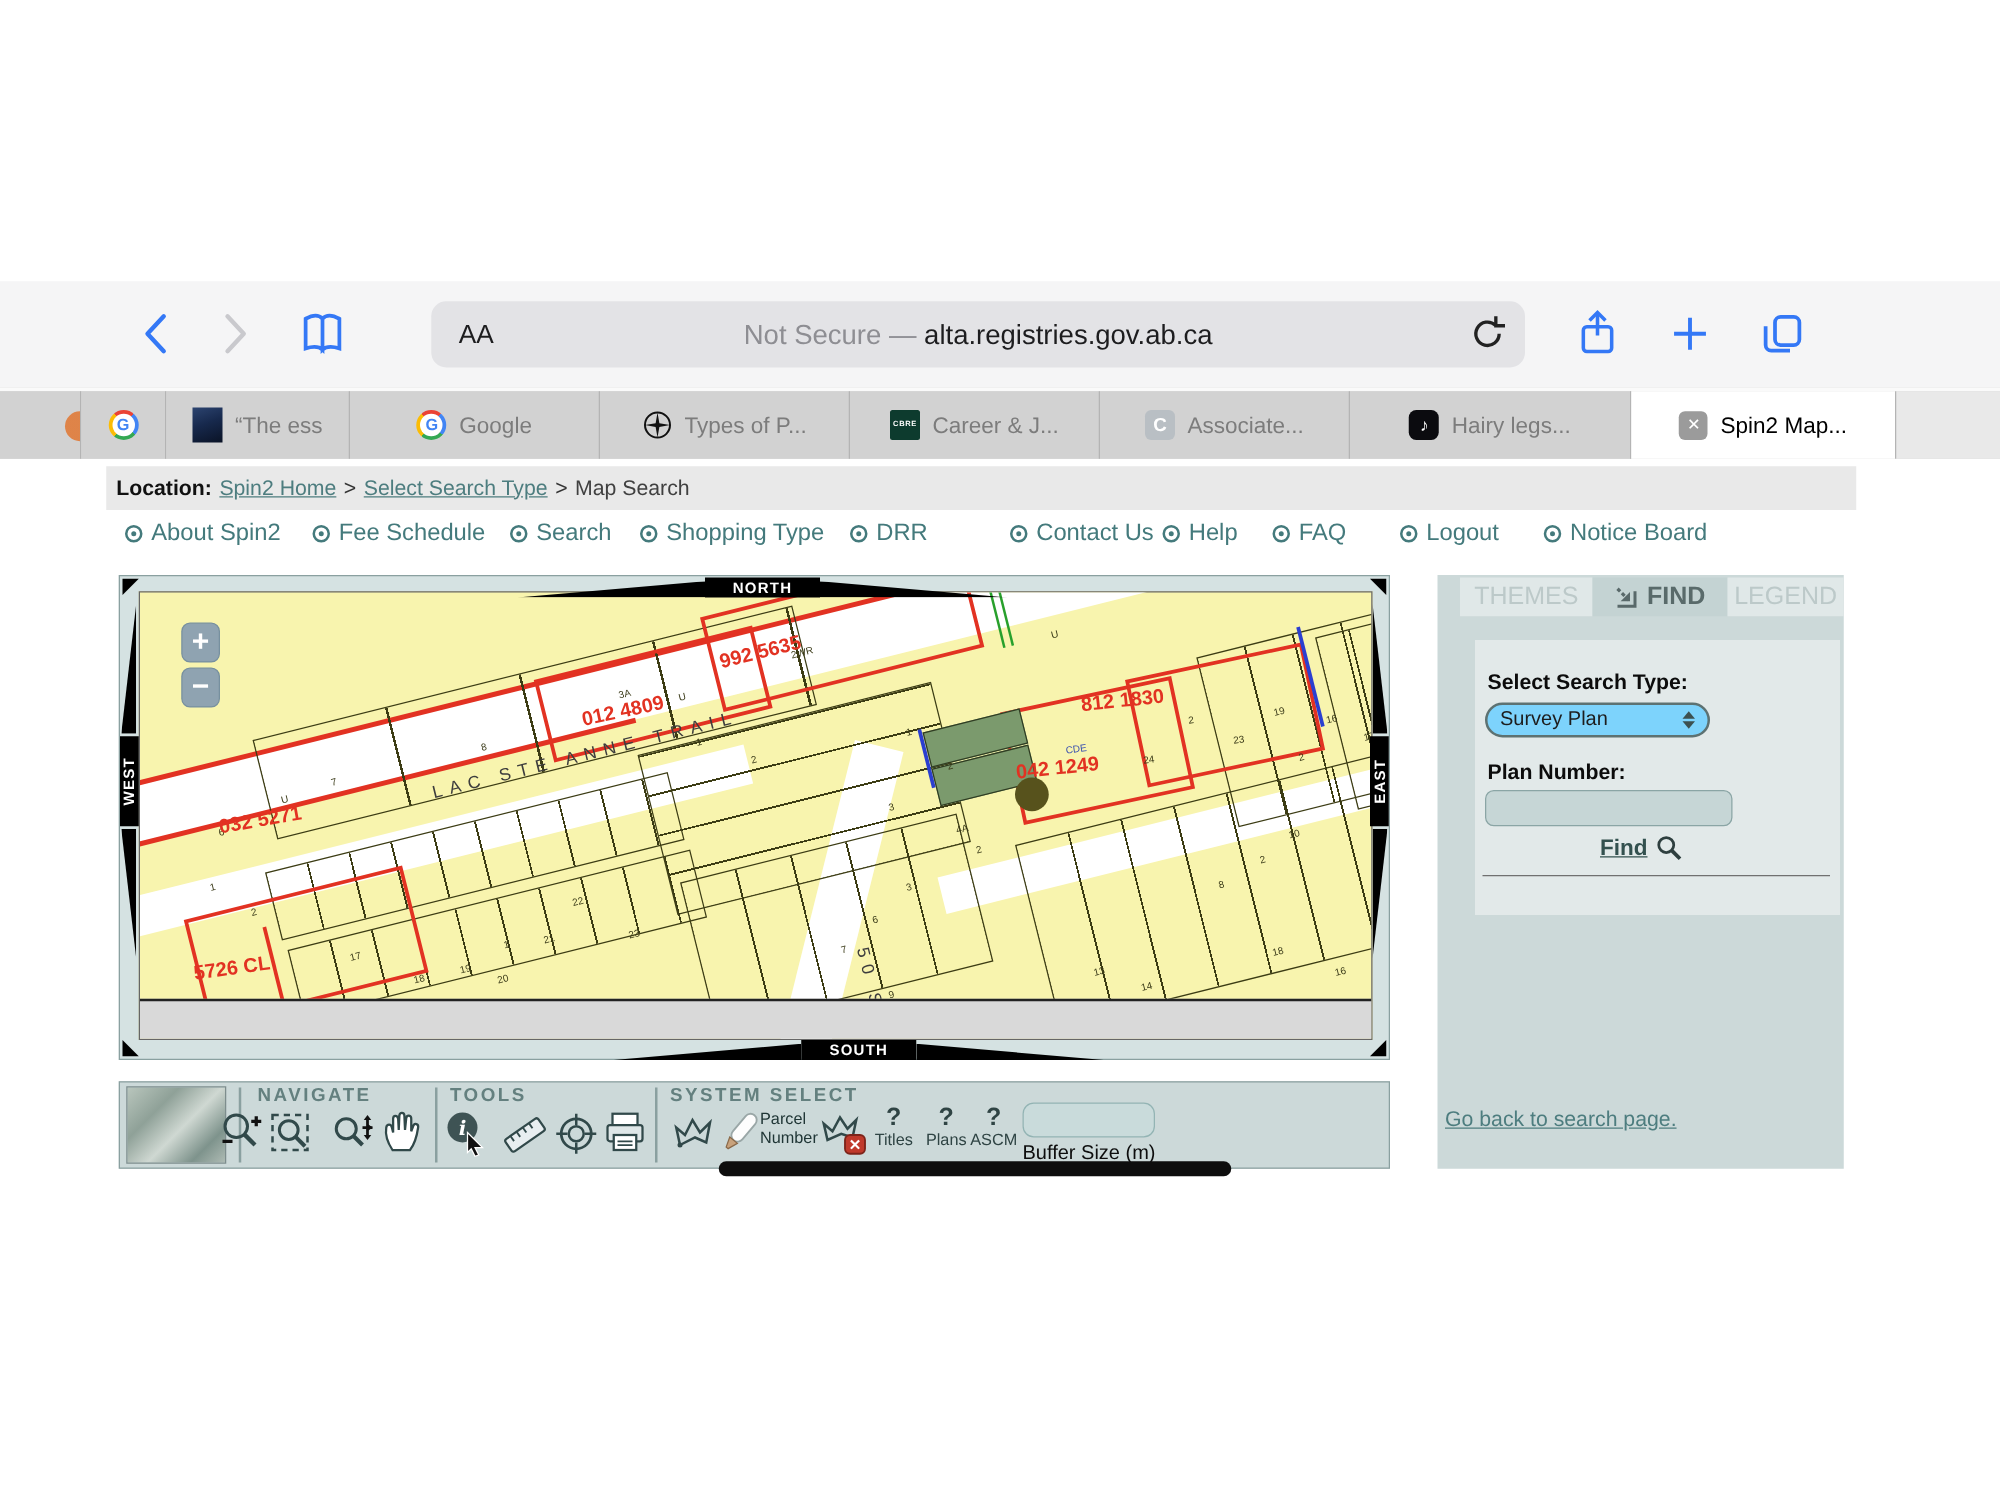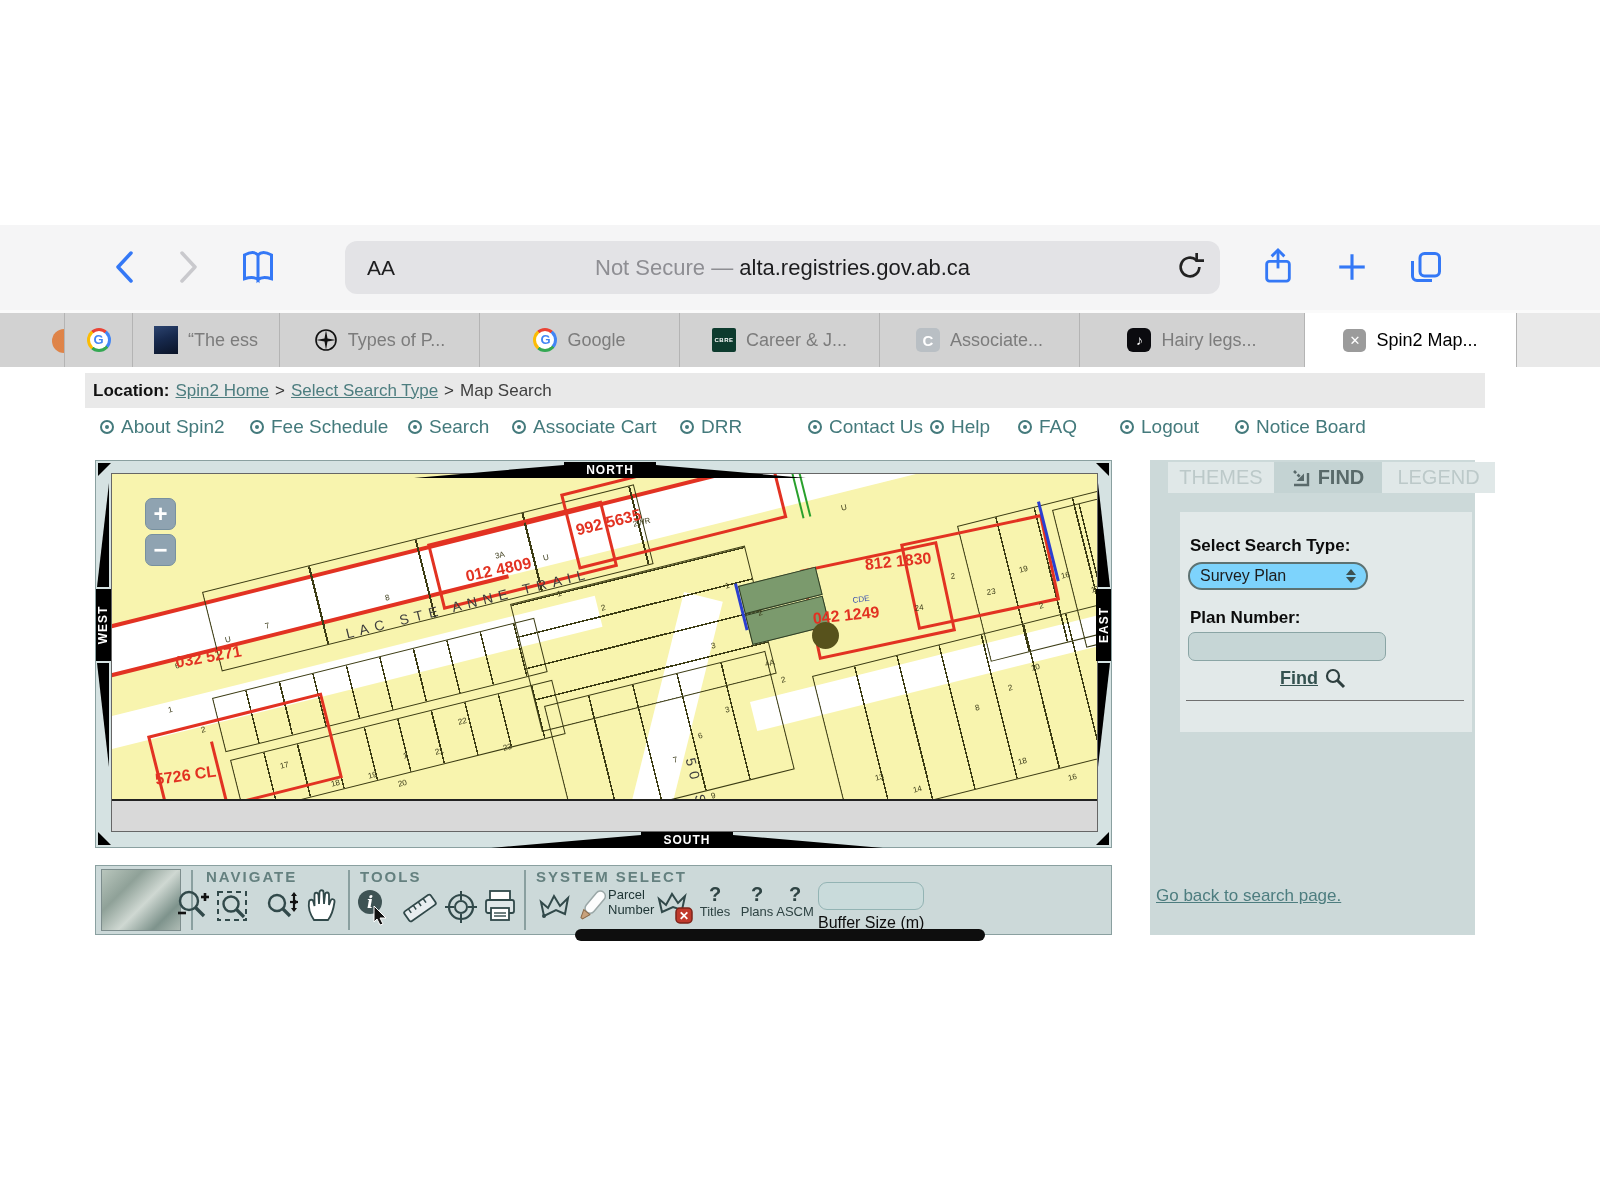--- a/index.html
+++ b/index.html
@@ -160,33 +160,33 @@
   <div class="tab t0">
         <span class="partialfav"></span>
       </div>
   <div class="tab t1">
         <span class="fav gicon"></span>
       </div>
   <div class="tab t2">
         <span class="fav thumbfav"></span>
         <span>“The ess</span>
       </div>
+  <div class="tab t4">
+        <span class="fav gicon"></span>
+        <span>Google</span>
+      </div>
   <div class="tab t3">
     <span class="fav">
           <svg width="24" height="24" viewBox="0 0 24 24">
             <circle cx="12" cy="12" r="10" fill="none" stroke="#111" stroke-width="1.6"></circle>
             <path d="M12 2 L13.5 10.5 L22 12 L13.5 13.5 L12 22 L10.5 13.5 L2 12 L10.5 10.5 Z" fill="#111"></path>
           </svg>
         </span>
     <span>Types of P...</span>
   </div>
-  <div class="tab t4">
-        <span class="fav gicon"></span>
-        <span>Google</span>
-      </div>
   <div class="tab t5">
         <span class="fav cbrefav">CBRE</span>
         <span>Career &amp; J...</span>
       </div>
   <div class="tab t6">
         <span class="fav cfav">C</span>
         <span>Associate...</span>
       </div>
   <div class="tab t7">
         <span class="fav ttfav">♪</span>
@@ -216,21 +216,21 @@
   <div class="nav-item" style="left:155px">
         <span class="bullseye"></span>
         <span>Fee Schedule</span>
       </div>
   <div class="nav-item" style="left:313px">
         <span class="bullseye"></span>
         <span>Search</span>
       </div>
   <div class="nav-item" style="left:417px">
         <span class="bullseye"></span>
-        <span>Associate Cart</span>
+        <span>Shopping Type</span>
       </div>
   <div class="nav-item" style="left:585px">
         <span class="bullseye"></span>
         <span>DRR</span>
       </div>
   <div class="nav-item" style="left:713px">
         <span class="bullseye"></span>
         <span>Contact Us</span>
       </div>
   <div class="nav-item" style="left:835px">
@@ -377,21 +377,21 @@
         <span>THEMES</span>
       </div>
   <div class="ptab active" style="left:124px; width:108px;">
     <svg width="18" height="18" viewBox="0 0 18 18">
           <line x1="2" y1="2" x2="11" y2="11" stroke="#59696a" stroke-width="2.6" stroke-dasharray="3 2"></line>
           <polygon points="12,12 12,4.5 4.5,12" fill="#59696a"></polygon>
           <polyline points="2,16 16,16 16,4" fill="none" stroke="#59696a" stroke-width="2.4"></polyline>
         </svg>
     <span>FIND</span>
   </div>
-  <div class="ptab inactive" style="left:232px; width:113px;">
+  <div class="ptab inactive" style="left:232px; width:93px;">
         <span>LEGEND</span>
       </div>
   <div class="formbox">
     <div class="flabel" style="left:10px; top:24px;">Select Search Type:</div>
     <div class="selectbox">
       <span>Survey Plan</span>
       <span class="chev">
             <i class="up"></i>
             <i class="dn"></i>
           </span>

